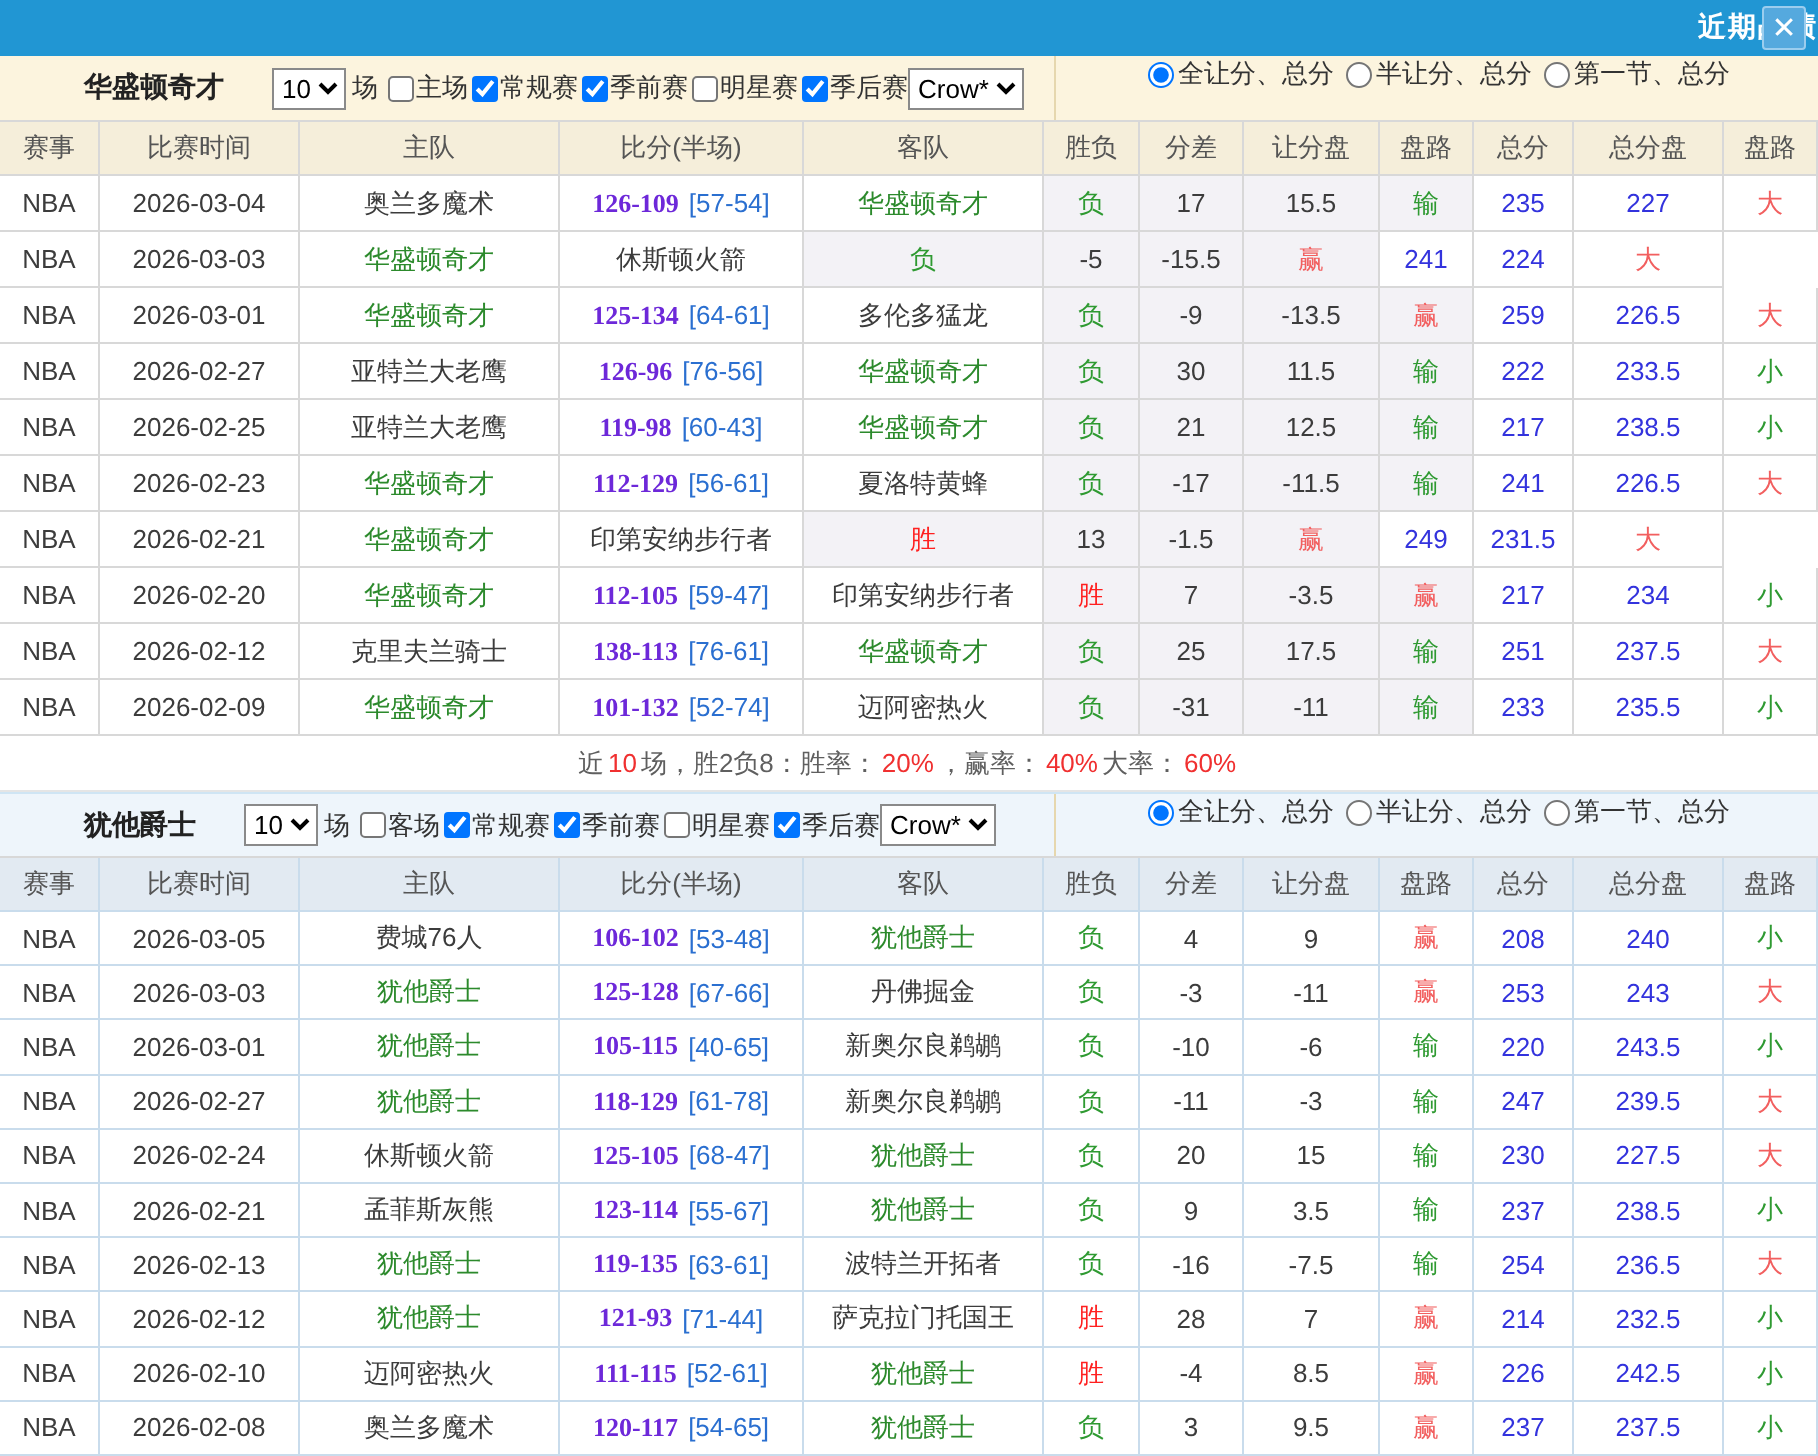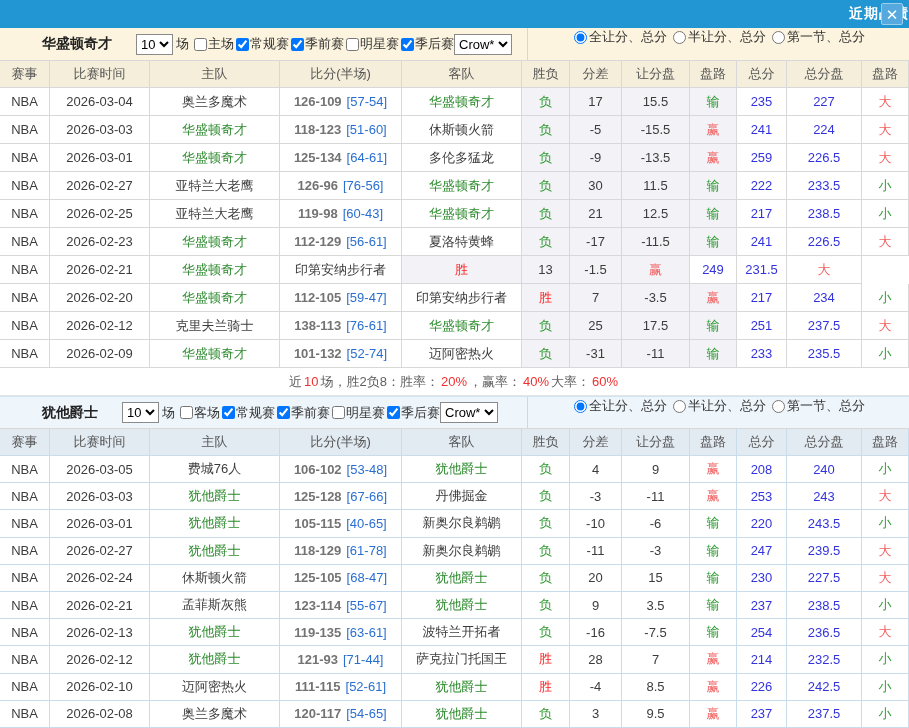--- a/index.html
+++ b/index.html
@@ -40,21 +40,21 @@
   .sec1 .thead { background:var(--table2-header-bg,#e2eaf2); }
   .sec0 .hcell, .sec0 .tcell { border-right:1px solid var(--table1-border,#d8d8d8); border-bottom:1px solid var(--table1-border,#d8d8d8); }
   .sec1 .hcell, .sec1 .tcell { border-right:1px solid var(--table2-border,#c9dcec); border-bottom:1px solid var(--table2-border,#c9dcec); }
   .sec0 .thead, .sec1 .thead { border-top:1px solid #d8d8d8; }
   .trow { background:#fff; }
   .sec0 .trow { height:28px; }
   .sec1 .trow { height:27.2px; }
   .tcell { display:flex; align-items:center; justify-content:center; font-size:13px; color:#3c3c3c; overflow:hidden; white-space:nowrap; }
   .tcell.tint { background:var(--table1-tint,#f3f2f6); }
   .hl { color:var(--team-highlight,#2c8a2c); }
-  .scorebold { font-weight:bold; color:#737373; margin-right:5px; }
+  .scorebold { font-weight:bold; color:#6d28d9; margin-right:5px;font-family:Liberation Serif, serif; }
   .halfscore { color:var(--half-score-blue,#2a6fd0); }
   .c-win { color:var(--win-red,#ff2020); }
   .c-green { color:var(--lose-green,#2f9a32); }
   .c-softred { color:var(--soft-red,#f25f5f); }
   .c-blue { color:var(--total-blue,#3333dd); }
 
   
   .summary { height:28px; display:flex; align-items:center; justify-content:center;
              font-size:13px; background:#fff; border-bottom:1px solid #e5e5e5; }
   .summary .seg-label { color:#5f5f5f; }
@@ -149,24 +149,20 @@
           <div class="tcell tint">15.5</div>
           <div class="tcell c-green tint">输</div>
           <div class="tcell c-blue">235</div>
           <div class="tcell c-blue">227</div>
           <div class="tcell c-softred">大</div>
         </div>
         <div class="grid trow">
           <div class="tcell">NBA</div>
           <div class="tcell">2026-03-03</div>
           <div class="tcell hl">华盛顿奇才</div>
-          <div class="tcell">
-            <span class="scorebold">118-123</span>
-            <span class="halfscore">[51-60]</span>
-          </div>
           <div class="tcell">休斯顿火箭</div>
           <div class="tcell c-green tint">负</div>
           <div class="tcell tint">-5</div>
           <div class="tcell tint">-15.5</div>
           <div class="tcell c-softred tint">赢</div>
           <div class="tcell c-blue">241</div>
           <div class="tcell c-blue">224</div>
           <div class="tcell c-softred">大</div>
         </div>
         <div class="grid trow">

